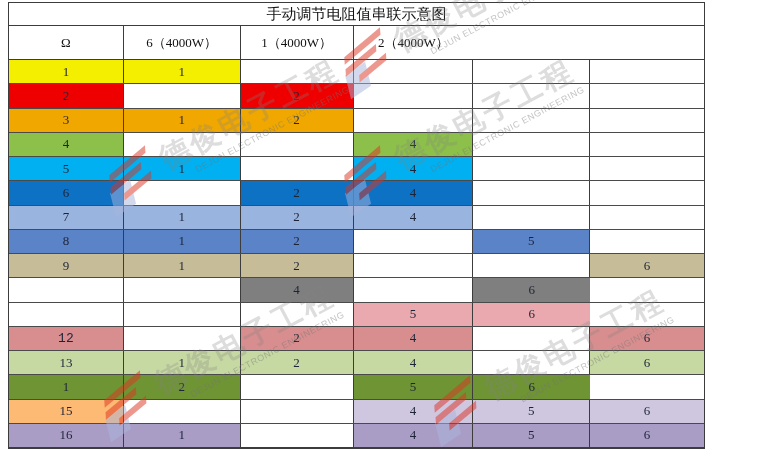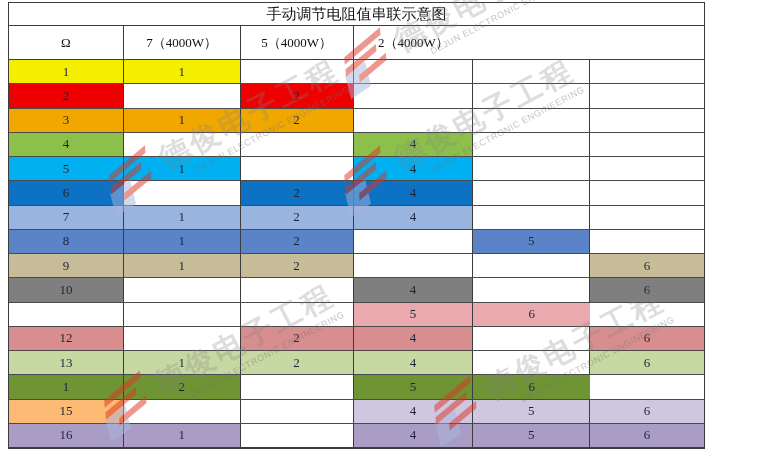--- a/index.html
+++ b/index.html
@@ -46,22 +46,22 @@
 </style>
 </head>
 <body>
 
 <div class="stage">
 
   <div class="table-wrap">
     <div class="title-row">手动调节电阻值串联示意图</div>
     <div class="header-row" id="header-row">
         <div class="hcell">Ω</div>
-        <div class="hcell">7（4000W）</div>
-        <div class="hcell">5（4000W）</div>
+        <div class="hcell">6（4000W）</div>
+        <div class="hcell">1（4000W）</div>
         <div class="hcell">2（4000W）</div>
       </div>
     <div class="rows" id="rows">
         <div class="trow">
           <div class="tcell" style="background: rgb(244, 238, 0);">1</div>
           <div class="tcell" style="background: rgb(244, 238, 0);">1</div>
           <div class="tcell"></div>
           <div class="tcell"></div>
           <div class="tcell"></div>
           <div class="tcell"></div>
@@ -124,36 +124,35 @@
         </div>
         <div class="trow">
           <div class="tcell" style="background: rgb(198, 189, 152);">9</div>
           <div class="tcell" style="background: rgb(198, 189, 152);">1</div>
           <div class="tcell" style="background: rgb(198, 189, 152);">2</div>
           <div class="tcell"></div>
           <div class="tcell"></div>
           <div class="tcell" style="background: rgb(198, 189, 152);">6</div>
         </div>
         <div class="trow">
-          <div class="tcell" style="background: rgb(127, 127, 127);">10</div>
           <div class="tcell"></div>
           <div class="tcell"></div>
           <div class="tcell" style="background: rgb(127, 127, 127);">4</div>
           <div class="tcell"></div>
           <div class="tcell" style="background: rgb(127, 127, 127);">6</div>
         </div>
         <div class="trow">
           <div class="tcell"></div>
           <div class="tcell"></div>
           <div class="tcell"></div>
           <div class="tcell" style="background: rgb(234, 169, 174);">5</div>
           <div class="tcell" style="background: rgb(234, 169, 174);">6</div>
         </div>
         <div class="trow">
-          <div class="tcell" style="background: rgb(216, 142, 142);">12</div>
+          <div class="tcell" style="background: rgb(216, 142, 142); font-family: Liberation Mono, monospace;">12</div>
           <div class="tcell"></div>
           <div class="tcell" style="background: rgb(216, 142, 142);">2</div>
           <div class="tcell" style="background: rgb(216, 142, 142);">4</div>
           <div class="tcell"></div>
           <div class="tcell" style="background: rgb(216, 142, 142);">6</div>
         </div>
         <div class="trow">
           <div class="tcell" style="background: rgb(199, 217, 162);">13</div>
           <div class="tcell" style="background: rgb(199, 217, 162);">1</div>
           <div class="tcell" style="background: rgb(199, 217, 162);">2</div>

